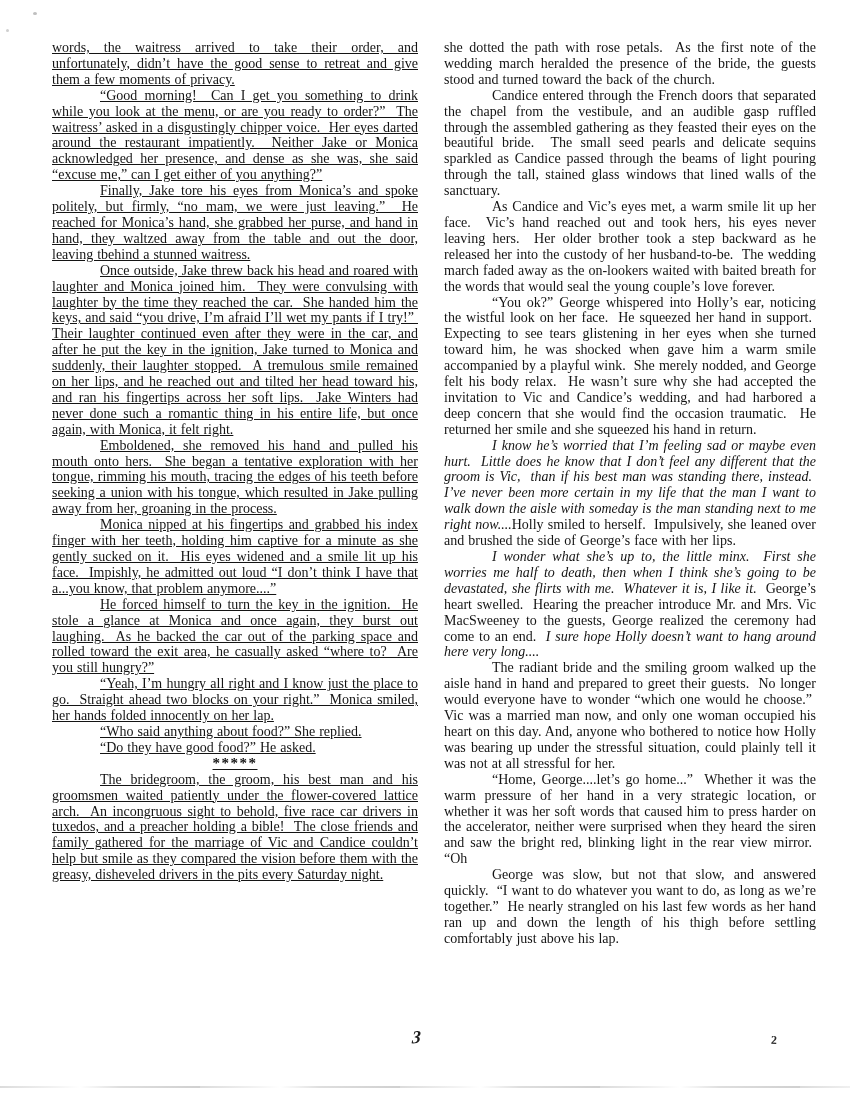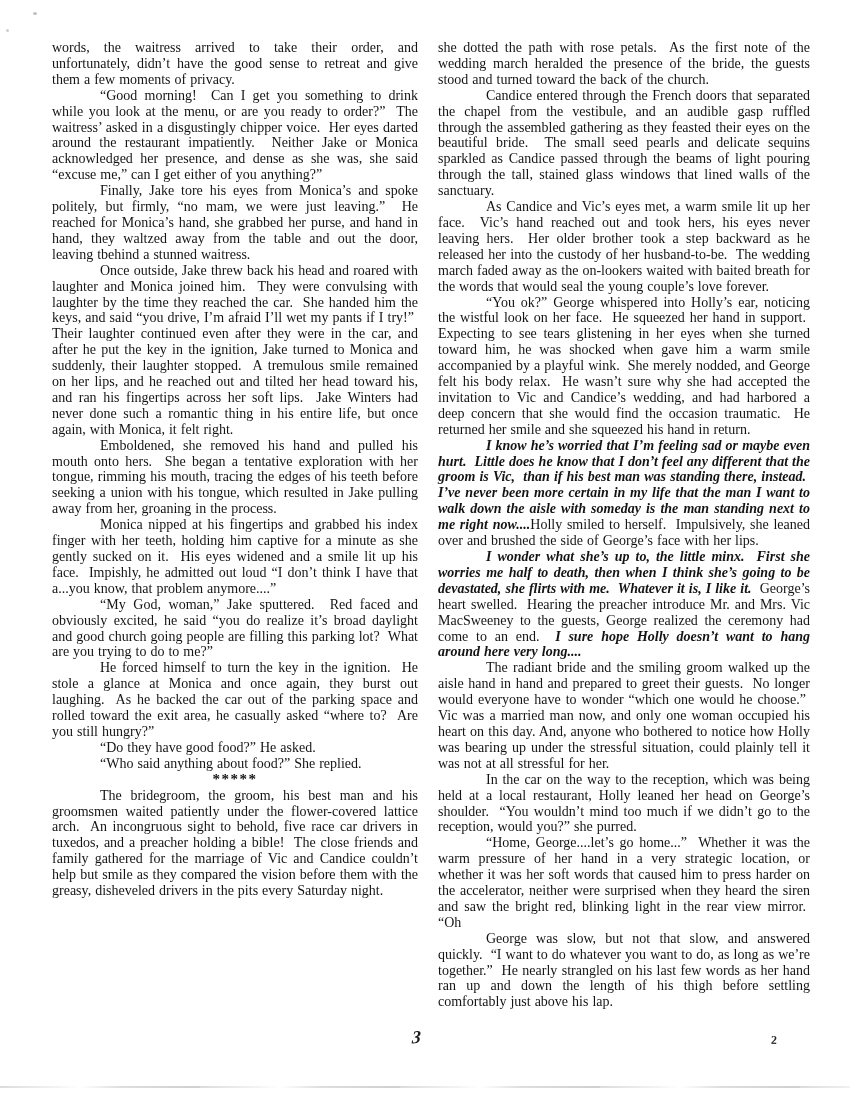--- a/index.html
+++ b/index.html
@@ -11,31 +11,31 @@
     position:relative;
     overflow:hidden;
   }
   .page{position:absolute;inset:0;}
   .columns{
     display:flex;
     gap:20px;
     padding:40px 38px 0 52px;
   }
   .col{flex:none;}
-  .col-left{width:366px;}
-  .col-right{width:372px;}
+  .col-left{width:366px;text-decoration:underline;}
+  .col-right{width:372px;margin-left:6px;}
   p.para{
     margin:0;
     text-align:justify;
     font-size:14px;
     line-height:15.9px;
     word-spacing:0.5px;
   }
   p.indent{text-indent:48px;}
-  .it{font-style:italic;font-weight:bold;}
+  .it{font-style:italic;}
   .divider{
     text-align:center;
     font-weight:bold;
     font-size:15px;
     line-height:15.9px;
     letter-spacing:1.5px;
   }
   .page-number{
     position:absolute;
     left:412px;top:1027px;
@@ -75,36 +75,35 @@
   <span class="speck speck-b"></span>
 
   <div class="columns">
     <div class="col col-left" id="col-left">
         <p class="para"><span>words, the waitress arrived to take their order, and unfortunately, didn’t have the good sense to retreat and give them a few moments of privacy.</span></p>
         <p class="para indent"><span>“Good morning!&nbsp; Can I get you something to drink while you look at the menu, or are you ready to order?”&nbsp; The waitress’ asked in a disgustingly chipper voice.&nbsp; Her eyes darted around the restaurant impatiently.&nbsp; Neither Jake or Monica acknowledged her presence, and dense as she was, she said “excuse me,” can I get either of you anything?”</span></p>
         <p class="para indent"><span>Finally, Jake tore his eyes from Monica’s and spoke politely, but firmly, “no mam, we were just leaving.”&nbsp; He reached for Monica’s hand, she grabbed her purse, and hand in hand, they waltzed away from the table and out the door, leaving tbehind a stunned waitress.</span></p>
         <p class="para indent"><span>Once outside, Jake threw back his head and roared with laughter and Monica joined him.&nbsp; They were convulsing with laughter by the time they reached the car.&nbsp; She handed him the keys, and said “you drive, I’m afraid I’ll wet my pants if I try!”&nbsp; Their laughter continued even after they were in the car, and after he put the key in the ignition, Jake turned to Monica and suddenly, their laughter stopped.&nbsp; A tremulous smile remained on her lips, and he reached out and tilted her head toward his, and ran his fingertips across her soft lips.&nbsp; Jake Winters had never done such a romantic thing in his entire life, but once again, with Monica, it felt right.</span></p>
         <p class="para indent"><span>Emboldened, she removed his hand and pulled his mouth onto hers.&nbsp; She began a tentative exploration with her tongue, rimming his mouth, tracing the edges of his teeth before seeking a union with his tongue, which resulted in Jake pulling away from her, groaning in the process.</span></p>
         <p class="para indent"><span>Monica nipped at his fingertips and grabbed his index finger with her teeth, holding him captive for a minute as she gently sucked on it.&nbsp; His eyes widened and a smile lit up his face.&nbsp; Impishly, he admitted out loud “I don’t think I have that a...you know, that problem anymore....”</span></p>
-        <p class="para indent"><span>“My God, woman,” Jake sputtered.&nbsp; Red faced and obviously excited, he said “you do realize it’s broad daylight and good church going people are filling this parking lot?&nbsp; What are you trying to do to me?”</span></p>
         <p class="para indent"><span>He forced himself to turn the key in the ignition.&nbsp; He stole a glance at Monica and once again, they burst out laughing.&nbsp; As he backed the car out of the parking space and rolled toward the exit area, he casually asked “where to?&nbsp; Are you still hungry?”</span></p>
+        <p class="para indent"><span>“Yeah, I’m hungry all right and I know just the place to go.&nbsp; Straight ahead two blocks on your right.”&nbsp; Monica smiled, her hands folded innocently on her lap.</span></p>
+        <p class="para indent"><span>“Who said anything about food?” She replied.</span></p>
         <p class="para indent"><span>“Do they have good food?” He asked.</span></p>
-        <p class="para indent"><span>“Who said anything about food?” She replied.</span></p>
         <div class="divider">*****</div>
         <p class="para indent"><span>The bridegroom, the groom, his best man and his groomsmen waited patiently under the flower-covered lattice arch.&nbsp; An incongruous sight to behold, five race car drivers in tuxedos, and a preacher holding a bible!&nbsp; The close friends and family gathered for the marriage of Vic and Candice couldn’t help but smile as they compared the vision before them with the greasy, disheveled drivers in the pits every Saturday night.</span></p>
       </div>
     <div class="col col-right" id="col-right">
         <p class="para"><span>she dotted the path with rose petals.&nbsp; As the first note of the wedding march heralded the presence of the bride, the guests stood and turned toward the back of the church.</span></p>
         <p class="para indent"><span>Candice entered through the French doors that separated the chapel from the vestibule, and an audible gasp ruffled through the assembled gathering as they feasted their eyes on the beautiful bride.&nbsp; The small seed pearls and delicate sequins sparkled as Candice passed through the beams of light pouring through the tall, stained glass windows that lined walls of the sanctuary.</span></p>
         <p class="para indent"><span>As Candice and Vic’s eyes met, a warm smile lit up her face.&nbsp; Vic’s hand reached out and took hers, his eyes never leaving hers.&nbsp;  Her older brother took a step backward as he released her into the custody of her husband-to-be.&nbsp; The wedding march faded away as the on-lookers waited with baited breath for the words that would seal the young couple’s love forever.</span></p>
         <p class="para indent"><span>“You ok?” George whispered into Holly’s ear, noticing the wistful look on her face.&nbsp; He squeezed her hand in support.&nbsp; Expecting to see tears glistening in her eyes when she turned toward him, he was shocked when gave him a warm smile accompanied by a playful wink.&nbsp; She merely nodded, and George felt his body relax.&nbsp; He wasn’t sure why she had accepted the invitation to Vic and Candice’s wedding, and had harbored a deep concern that she would find the occasion traumatic.&nbsp; He returned her smile and she squeezed his hand in return.</span></p>
         <p class="para indent"><span class="it">I know he’s worried that I’m feeling sad or maybe even hurt.&nbsp; Little does he know that I don’t feel any different that the groom is Vic,&nbsp; than if his best man was standing there, instead.&nbsp; I’ve never been more certain in my life that the man I want to walk down the aisle with someday is the man standing next to me right now....</span><span>Holly smiled to herself.&nbsp; Impulsively, she leaned over and brushed the side of George’s face with her lips.</span></p>
         <p class="para indent"><span class="it">I wonder what she’s up to, the little minx.&nbsp; First she worries me half to death, then when I think she’s going to be devastated, she flirts with me.&nbsp; Whatever it is, I like it.</span><span>&nbsp; George’s heart swelled.&nbsp; Hearing the preacher introduce Mr. and Mrs. Vic MacSweeney to the guests, George realized the ceremony had come to an end.&nbsp; </span><span class="it">I sure hope Holly doesn’t want to hang around here very long....</span></p>
         <p class="para indent"><span>The radiant bride and the smiling groom walked up the aisle hand in hand and prepared to greet their guests.&nbsp; No longer would everyone have to wonder “which one would he choose.”&nbsp; Vic was a married man now, and only one woman occupied his heart on this day. And, anyone who bothered to notice how Holly was bearing up under the stressful situation, could plainly tell it was not at all stressful for her.</span></p>
-        <p class="para indent"><span>In the car on the way to the reception, which was being held at a local restaurant, Holly leaned her head on George’s shoulder.&nbsp; “You wouldn’t mind too much if we didn’t go to the reception, would you?” she purred.</span></p>
         <p class="para indent"><span>“Home, George....let’s go home...”&nbsp; Whether it was the warm pressure of her hand in a very strategic location, or whether it was her soft words that caused him to press harder on the accelerator, neither were surprised when they heard the siren and saw the bright red, blinking light in the rear view mirror.&nbsp; “Oh</span></p>
         <p class="para indent"><span>George was slow, but not that slow, and answered quickly.&nbsp; “I want to do whatever you want to do, as long as we’re together.”&nbsp; He nearly strangled on his last few words as her hand ran up and down the length of his thigh before settling comfortably just above his lap.</span></p>
       </div>
   </div>
 
   <div class="page-number">3</div>
   <div class="corner-mark">2</div>
   <div class="scan-edge"></div>
 </div>
 

